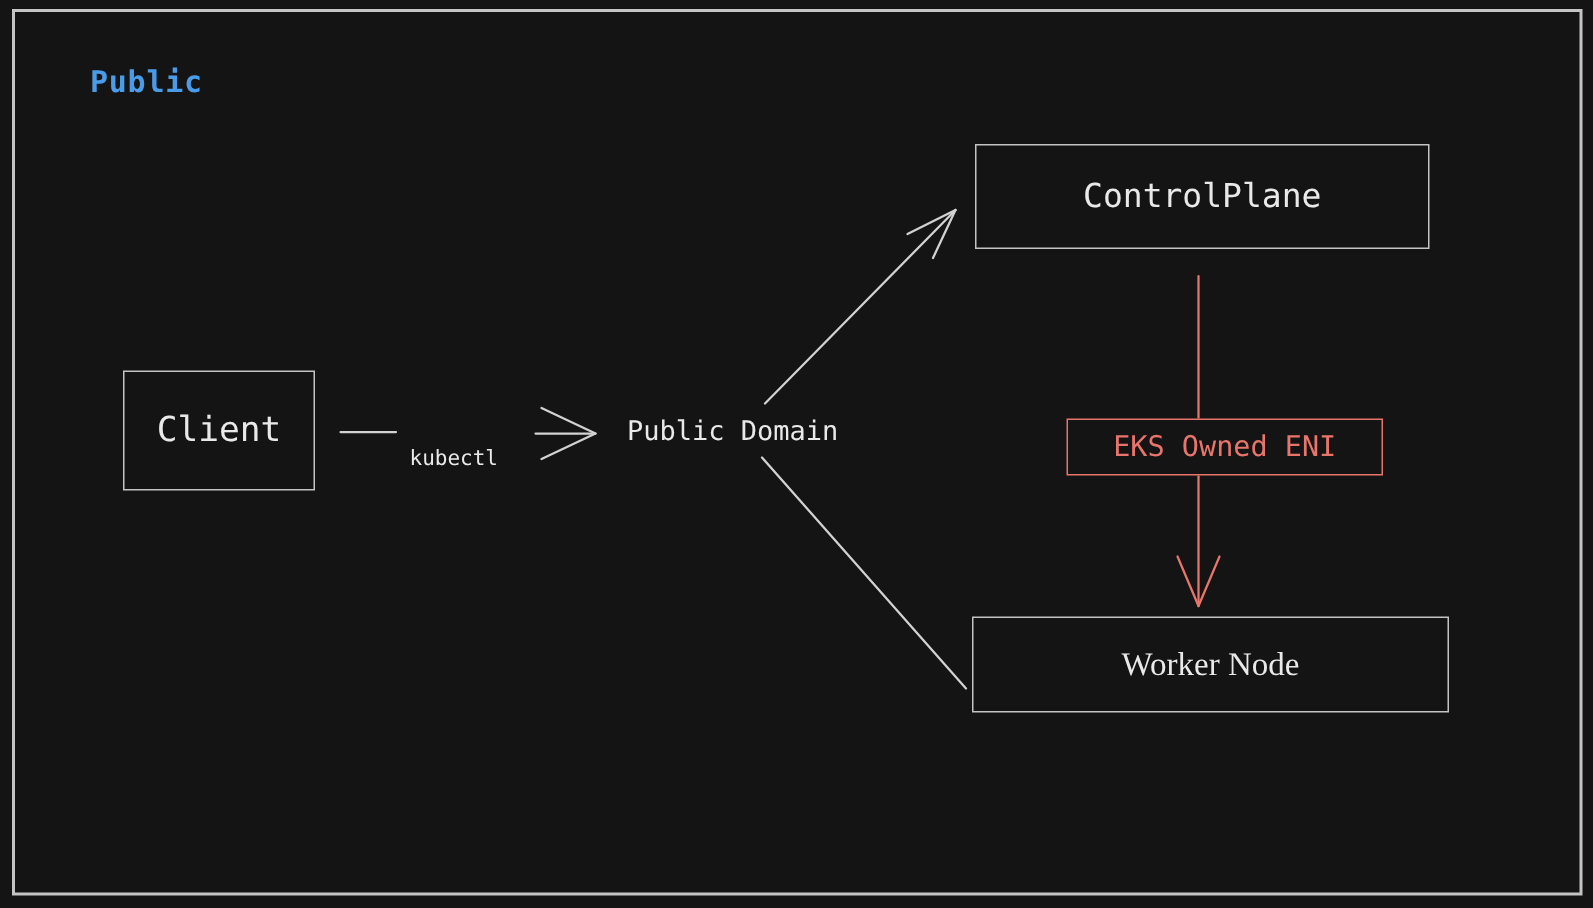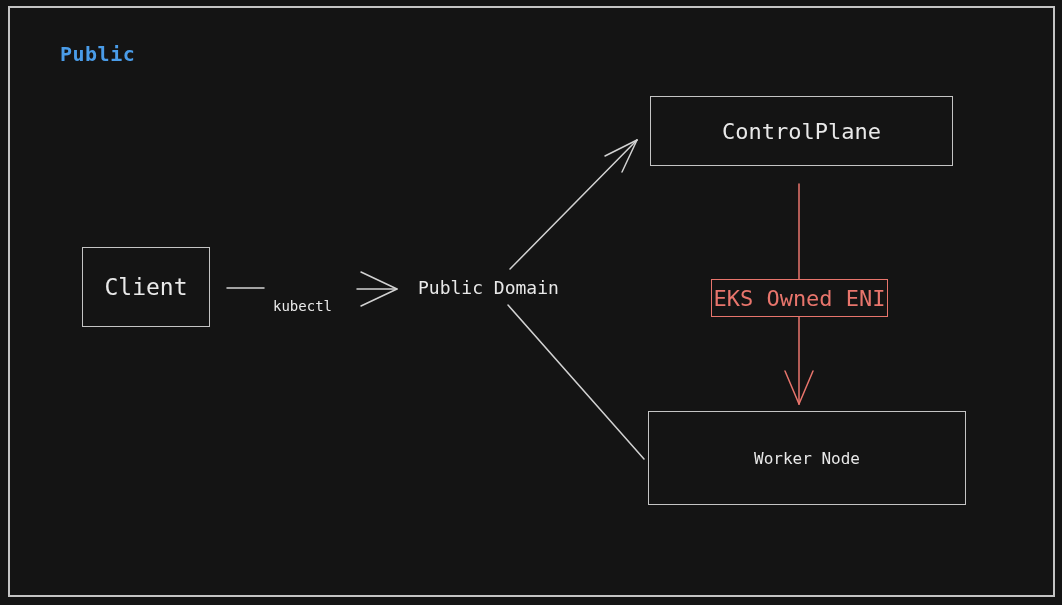--- a/index.html
+++ b/index.html
@@ -27,34 +27,34 @@
   }
 
   .node{
     position:absolute;border:1.5px solid var(--border);
     display:flex;align-items:center;justify-content:center;
     background:var(--background);
     color:var(--text);
   }
   .node-client{left:82px;top:247px;width:128px;height:80px;font-size:23px;}
   .node-control-plane{left:650px;top:96px;width:303px;height:70px;font-size:22px;}
-  .node-worker-node{left:648px;top:411px;width:318px;height:94px;font-size:16px;}
+  .node-worker-node{left:648px;top:411px;width:318px;height:64px;font-size:22px;font-family:Liberation Serif, serif;}
 
   .edge-label{
     position:absolute;color:var(--text);white-space:nowrap;
   }
   .label-kubectl{left:273px;top:278px;font-size:14px;margin-top:20px;}
   .label-public-domain{left:418px;top:277px;font-size:18px;}
 
   .eks-label-box{
-    position:absolute;left:711px;top:279px;width:177px;height:38px;
+    position:absolute;left:711px;top:279px;width:211px;height:38px;
     border:1.5px solid var(--accent-red);
     background:var(--background);
     display:flex;align-items:center;justify-content:center;
-    color:var(--accent-red);font-size:22px;
+    color:var(--accent-red);font-size:19px;
     z-index:3;
   }
 
   svg.wires{position:absolute;left:0;top:0;width:1062px;height:605px;z-index:2;}
   svg.wires line{stroke:var(--line);stroke-width:1.5;fill:none;stroke-linecap:round;}
   svg.wires line.red{stroke:var(--accent-red);}
 </style>
 </head>
 <body>
 

